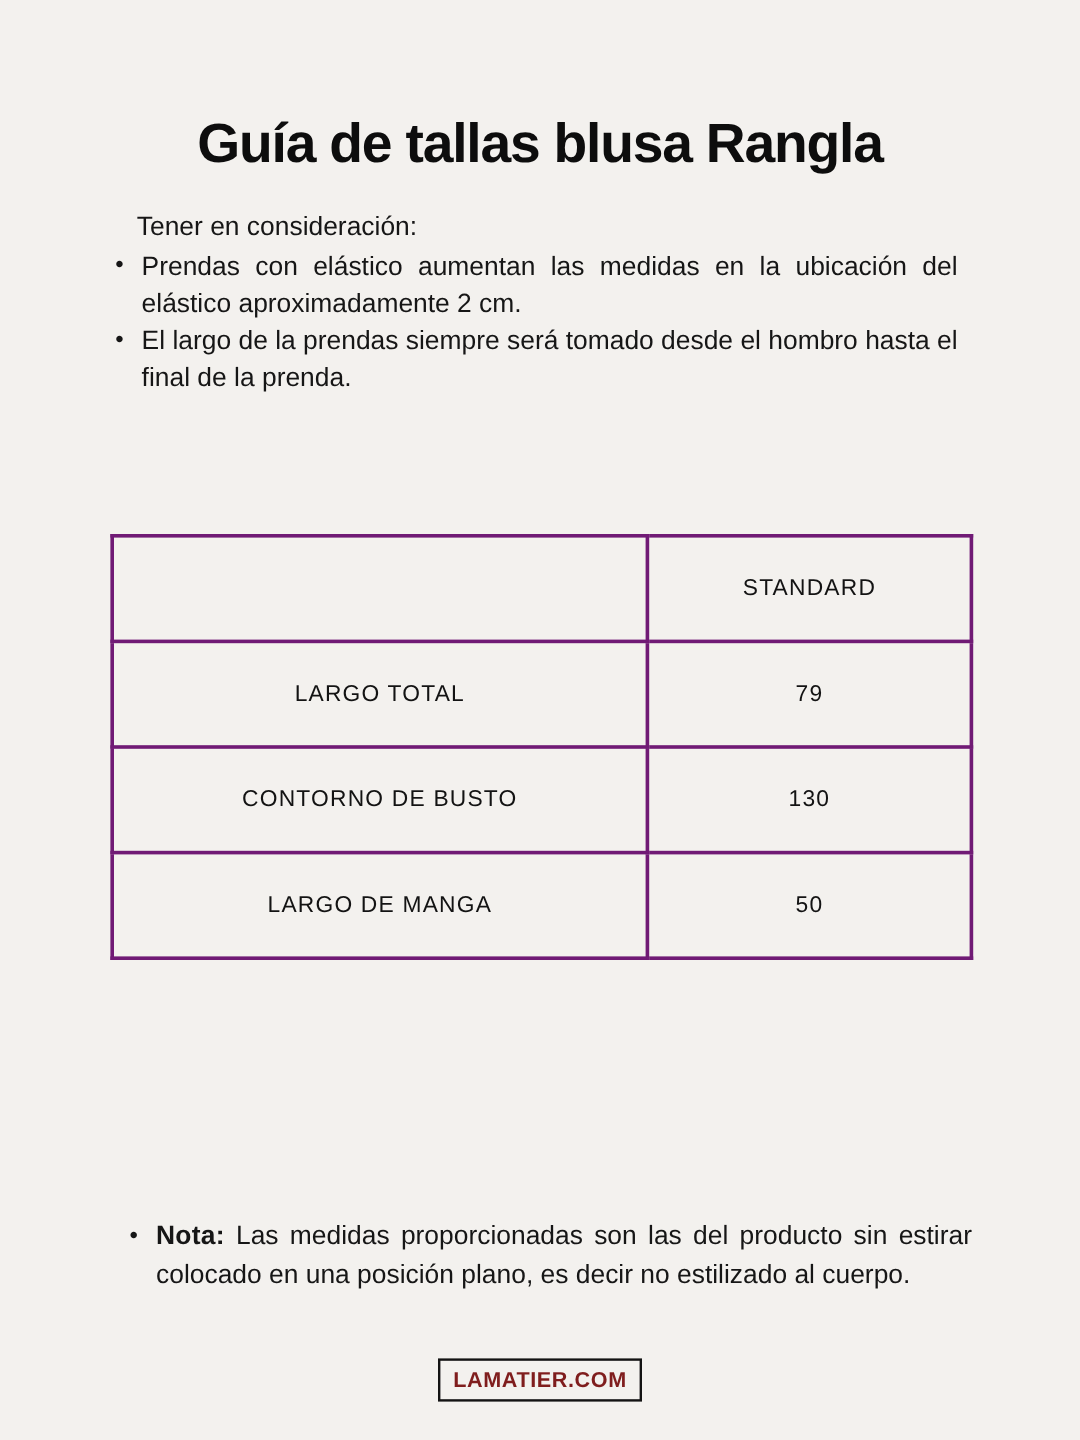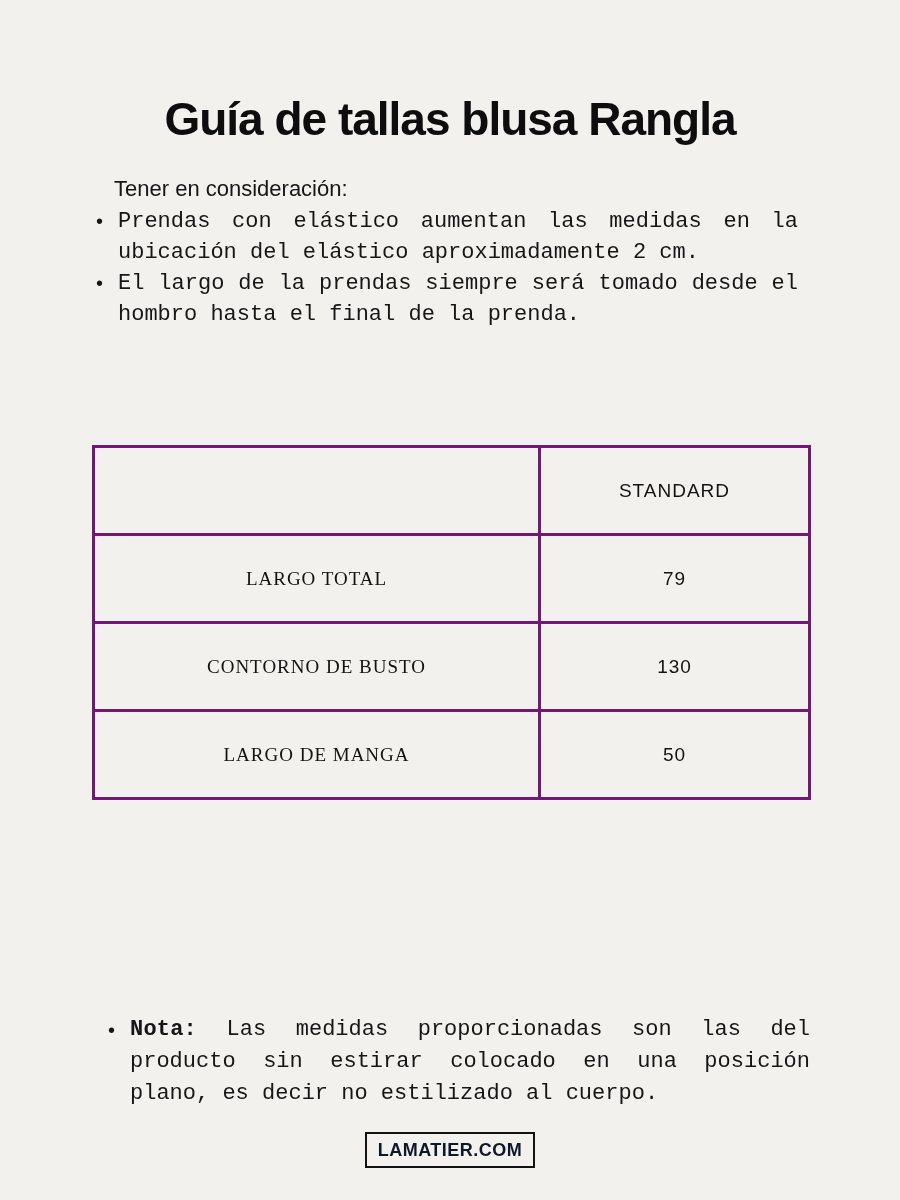--- a/index.html
+++ b/index.html
@@ -48,40 +48,39 @@
   }
   .bullet-marker {
     width: 22px;
     flex: 0 0 22px;
     text-align: left;
     font-size: 20px;
   }
   .bullet-text {
     flex: 1;
     text-align: justify;
-    font-family: Liberation Mono, monospace;
   }
   
   .size-table {
     position: absolute;
     top: 413px;
     left: 92px;
     border-collapse: collapse;
   }
   .size-table td, .size-table th {
     border: 3px solid #701a75;
     text-align: center;
     vertical-align: middle;
     font-size: 19px;
     font-weight: normal;
     letter-spacing: 1px;
     color: #131313;
     padding: 0;
   }
-  .size-table .col-label { width: 446px; height: 88px; font-family: Liberation Serif, serif; }
+  .size-table .col-label { width: 446px; height: 88px; }
   .size-table .col-value { width: 270px; height: 88px; }
   
   .note {
     position: absolute;
     top: 982px;
     left: 108px;
     width: 702px;
     font-size: 22px;
     line-height: 32px;
     color: #161616;
@@ -95,21 +94,21 @@
     width: 100%;
     display: flex;
     justify-content: center;
   }
   .brand-box {
     border: 2px solid #131313;
     padding: 6px 11px 5px 11px;
     font-size: 18px;
     font-weight: bold;
     letter-spacing: 0.5px;
-    color: #0f172a;
+    color: #7f1d1d;
     background: transparent;
   }
 </style>
 </head>
 <body>
 
 <div class="page">
 
   <h1 class="title">Guía de tallas blusa Rangla</h1>
 

